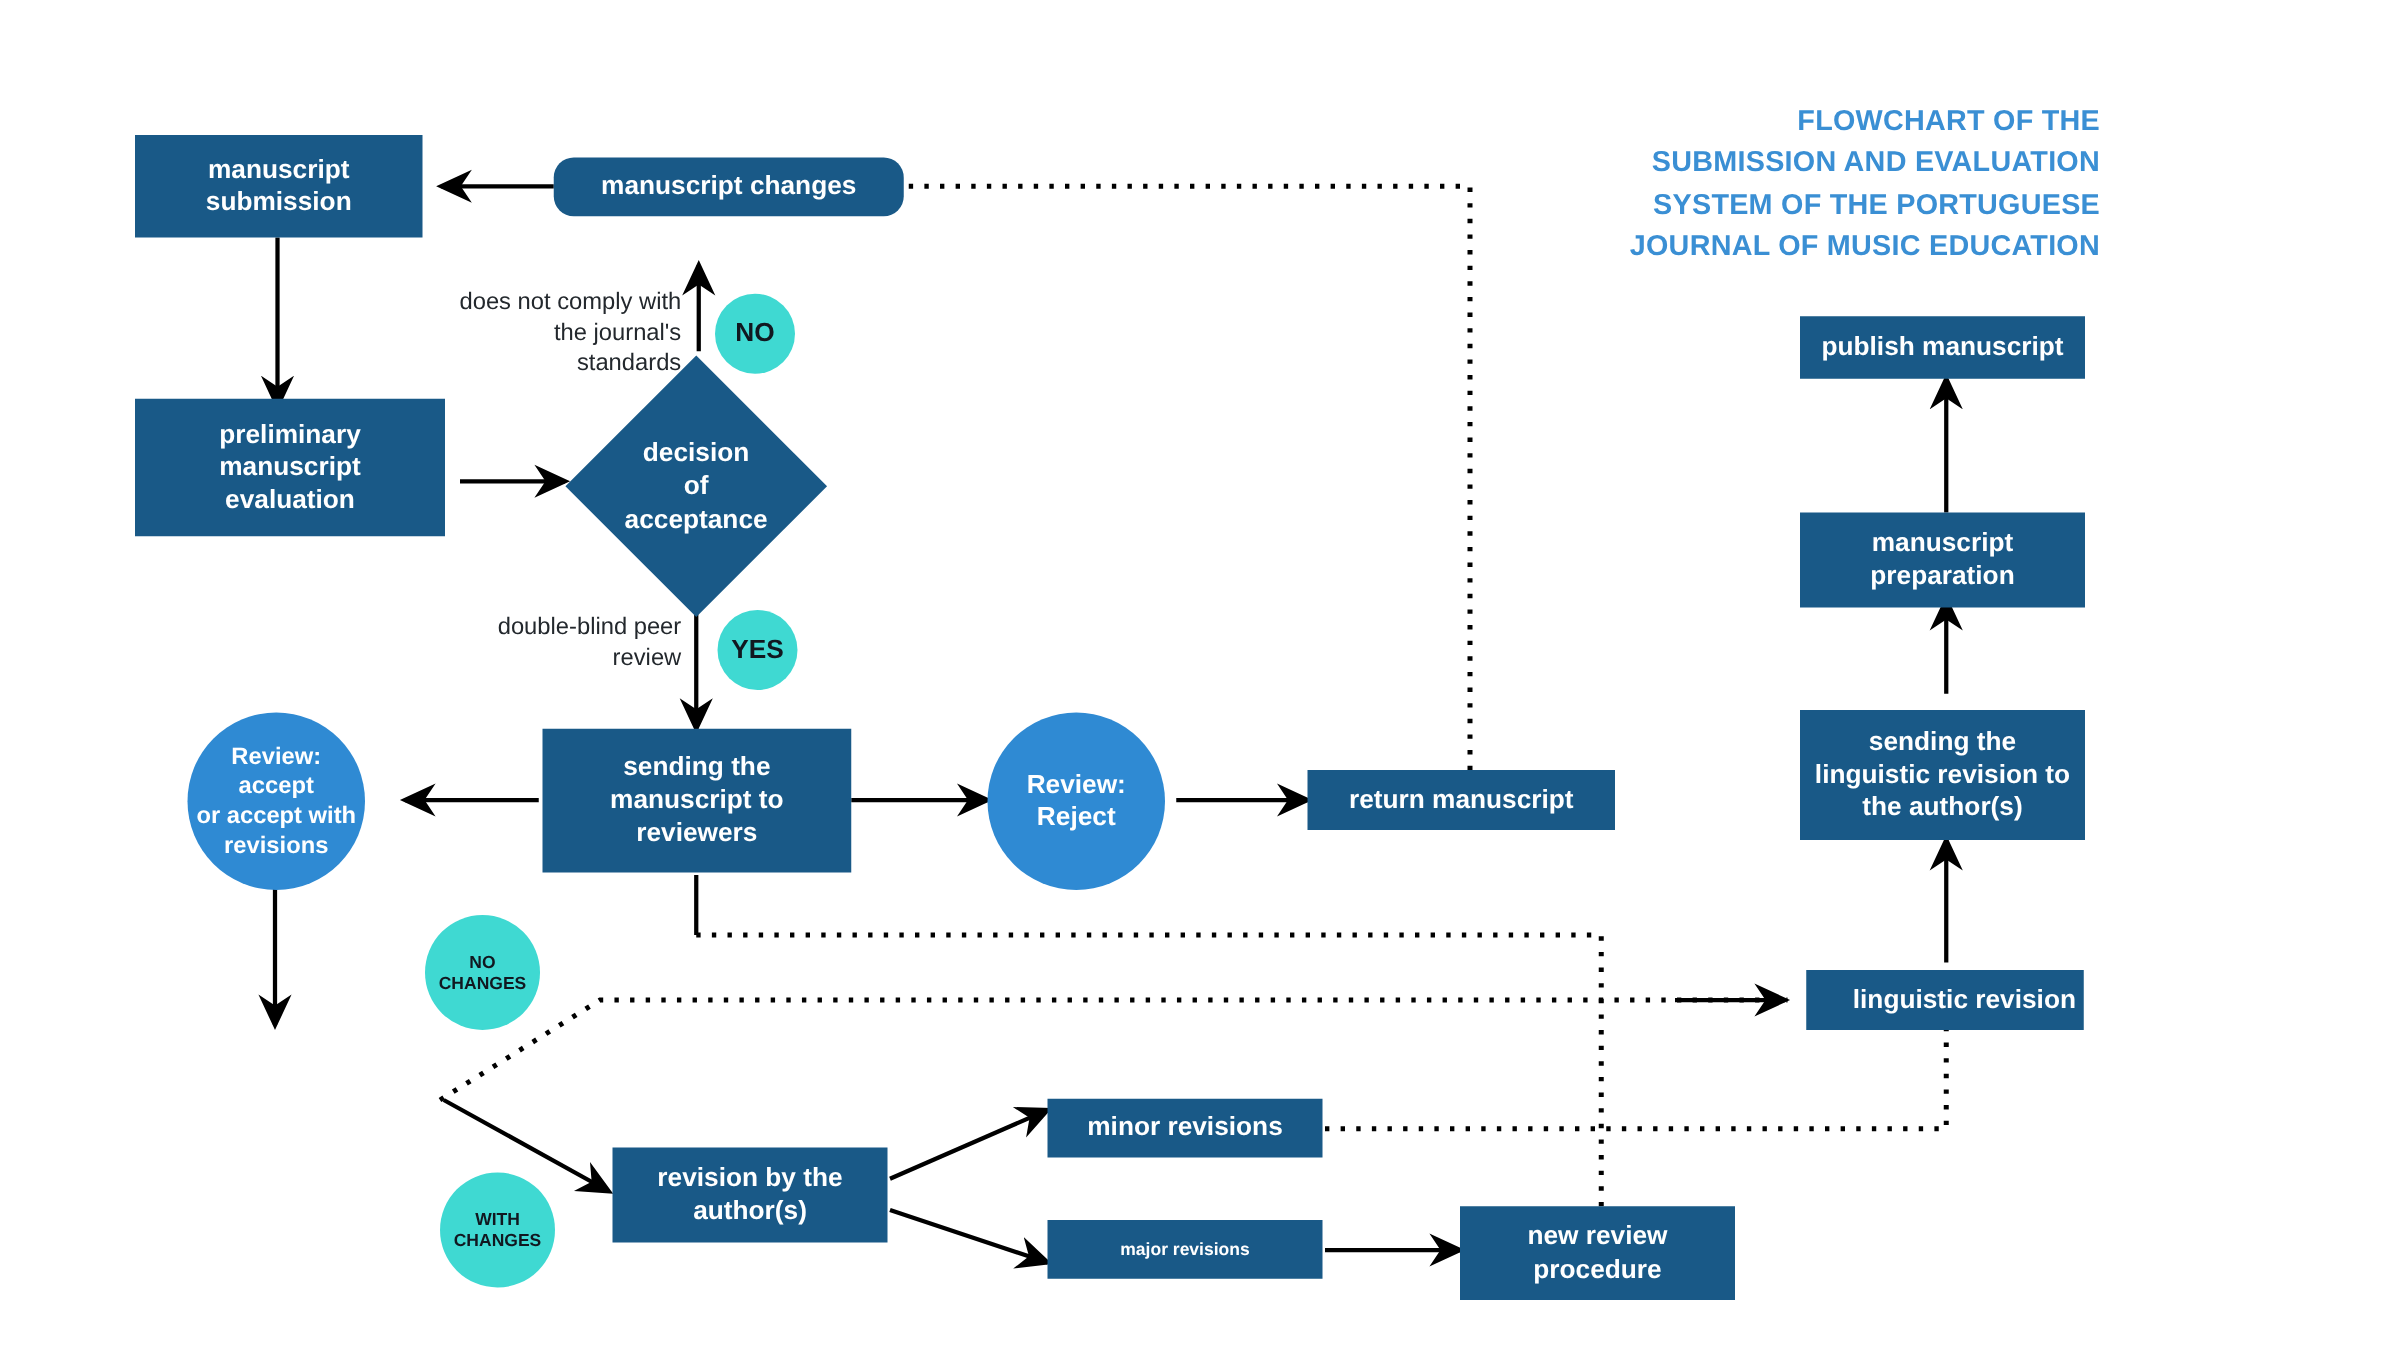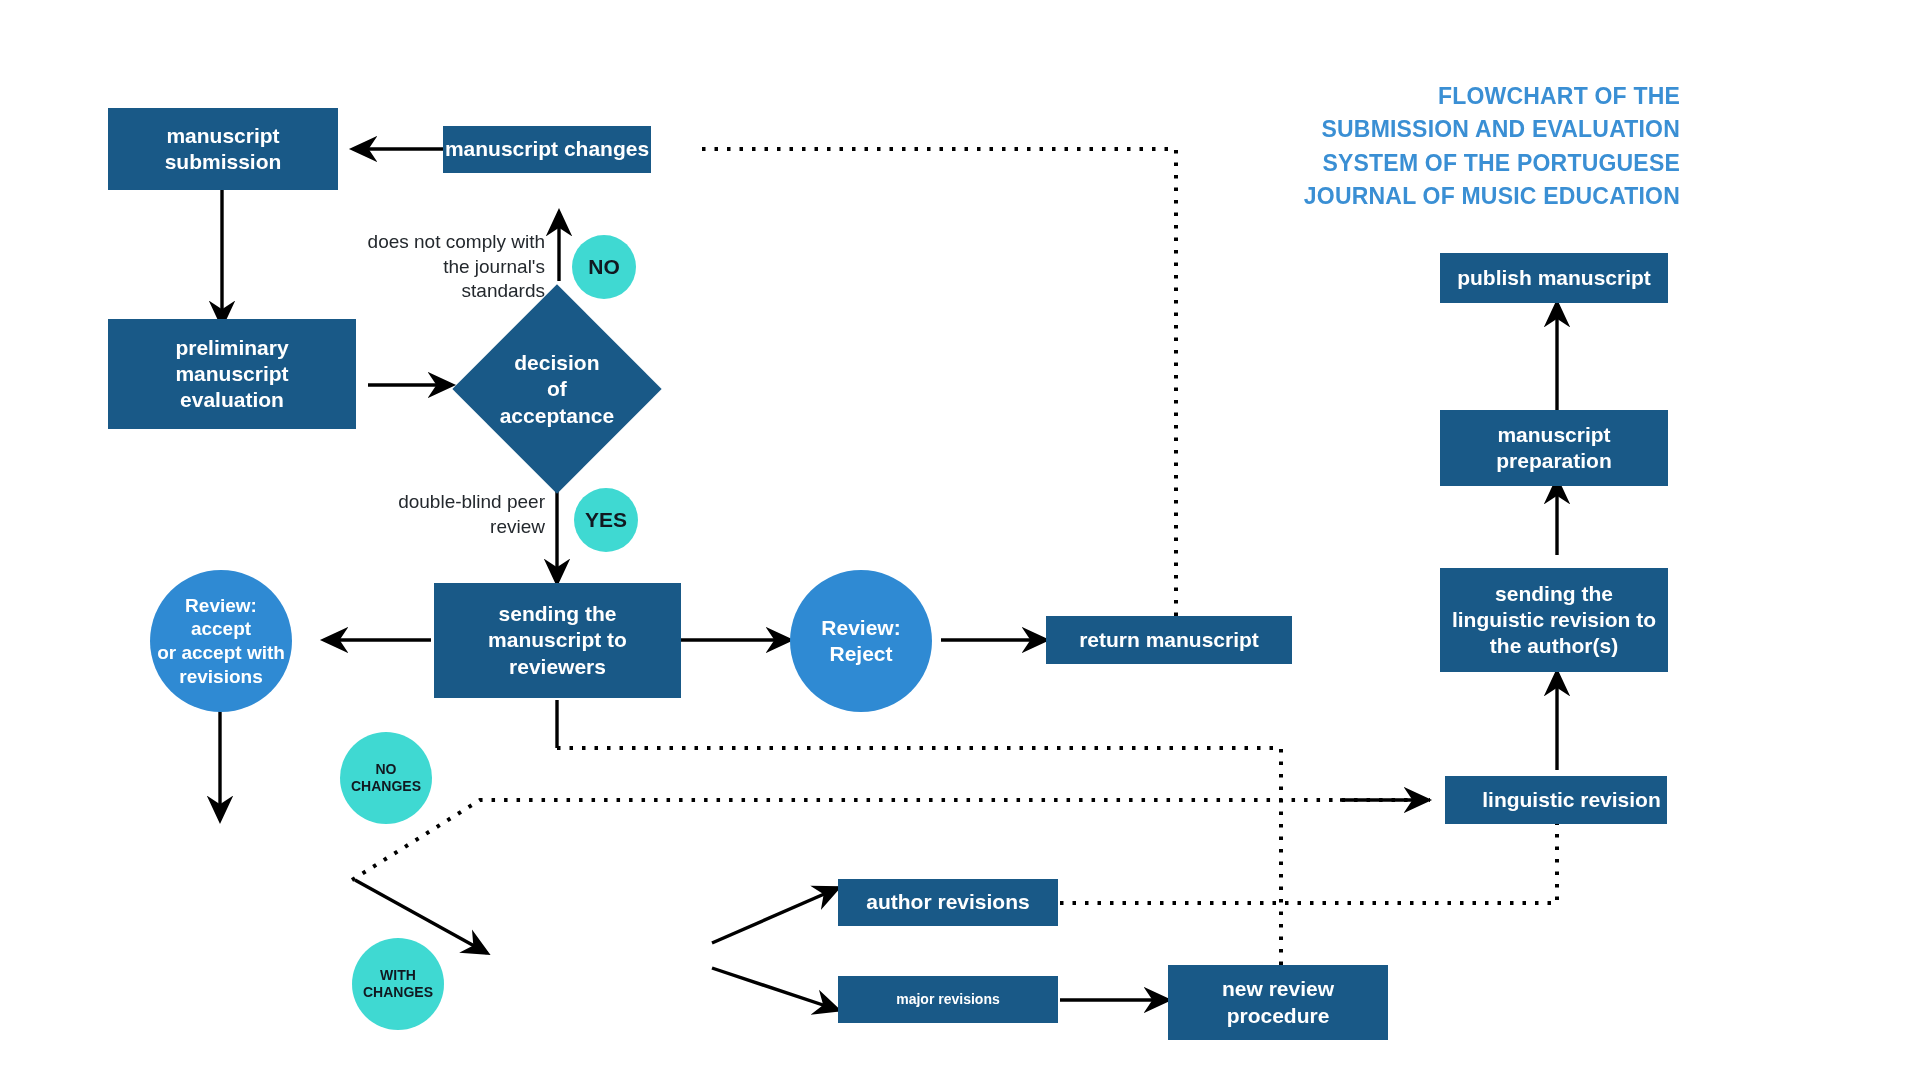--- a/index.html
+++ b/index.html
@@ -85,21 +85,21 @@
       <line x1="557" y1="748" x2="557" y2="700"></line>
 
       <line x1="1340" y1="800" x2="1428" y2="800" marker-end="url(#ah)"></line>
     </g>
   </svg>
 
   <div class="node box" style="left:108px;top:108px;width:230px;height:82px;font-size:21px;">
     <span>manuscript<br>submission</span>
   </div>
 
-  <div class="node box" style="left:443px;top:126px;width:208px;height:47px;font-size:21px;">
+  <div class="node box" style="left:443px;top:126px;width:280px;height:47px;font-size:21px;border-radius:16px;">
     <span>manuscript changes</span>
   </div>
 
   <div class="node box" style="left:108px;top:319px;width:248px;height:110px;font-size:21px;">
     <span>preliminary<br>manuscript<br>evaluation</span>
   </div>
 
   <div class="node diamond" style="left:483px;top:315px;width:148px;height:148px;font-size:21px;">
     <span>decision<br>of<br>acceptance</span>
   </div>
@@ -130,23 +130,26 @@
 
   <div class="node circ-teal" style="left:340px;top:732px;width:92px;height:92px;font-size:14px;">
     <span>NO<br>CHANGES</span>
   </div>
 
   <div class="node circ-teal" style="left:352px;top:938px;width:92px;height:92px;font-size:14px;">
     <span>WITH<br>CHANGES</span>
   </div>
 
 
+  <div class="node box" style="left:490px;top:918px;width:220px;height:76px;font-size:21px;">
+    <span>revision by the<br>author(s)</span>
+  </div>
 
   <div class="node box" style="left:838px;top:879px;width:220px;height:47px;font-size:21px;">
-    <span>author revisions</span>
+    <span>minor revisions</span>
   </div>
 
   <div class="node box" style="left:838px;top:976px;width:220px;height:47px;font-size:14px;">
     <span>major revisions</span>
   </div>
 
   <div class="node box" style="left:1168px;top:965px;width:220px;height:75px;font-size:21px;">
     <span>new review<br>procedure</span>
   </div>
 

